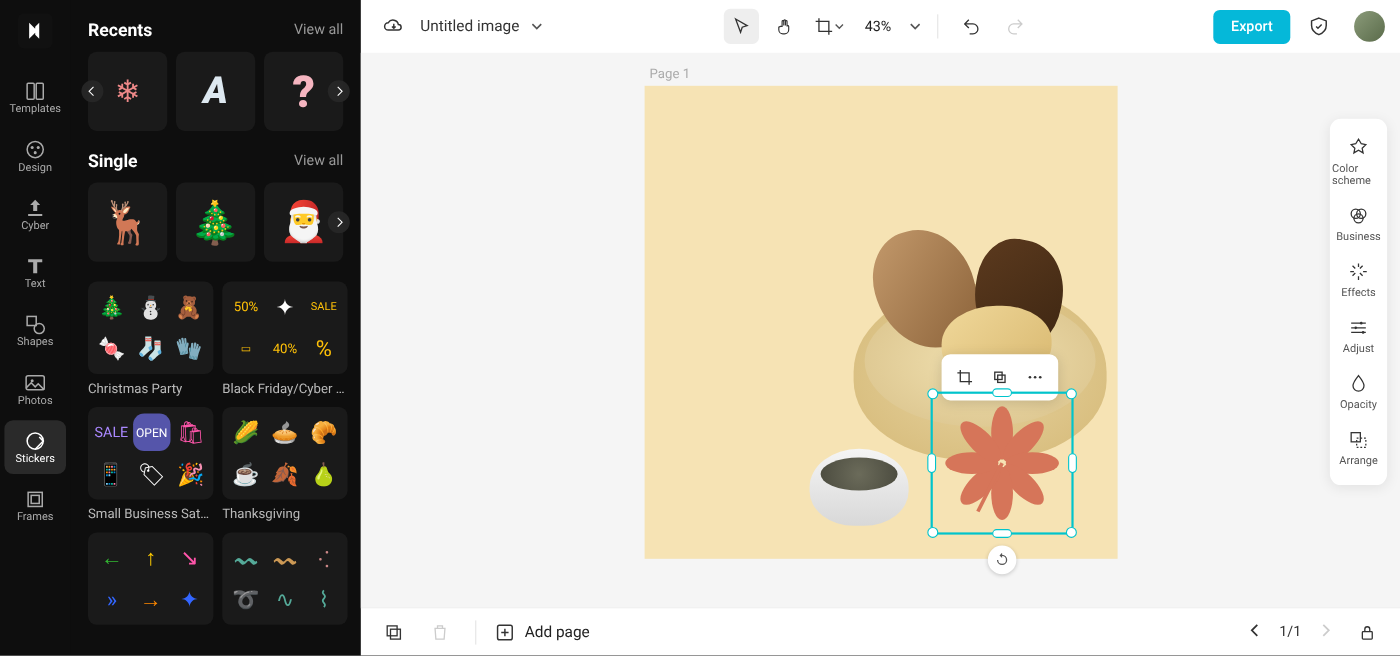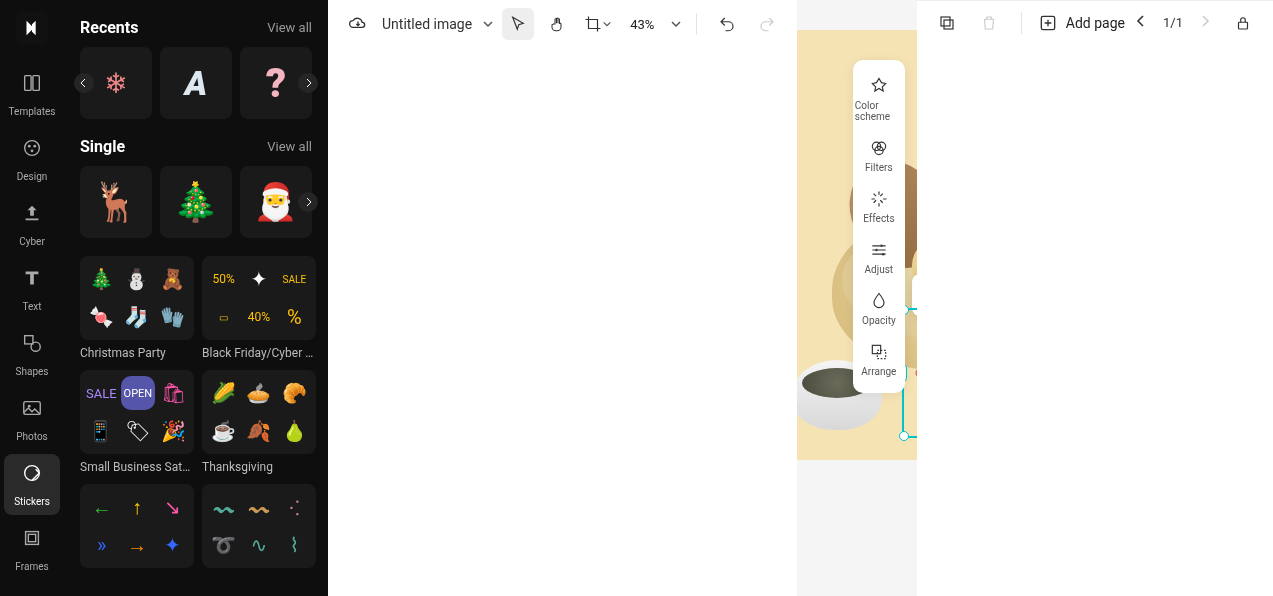--- a/index.html
+++ b/index.html
@@ -1,38 +1,38 @@
 <!DOCTYPE html>
 <html><head>
 <meta charset="utf-8">
 <style>
 *{margin:0;padding:0;box-sizing:border-box;font-family:-apple-system,BlinkMacSystemFont,"Segoe UI",Roboto,sans-serif}
 body{width:1273px;height:596px;background:#0e0e0e;display:flex;overflow:hidden;position:relative}
 .left-rail{width:64px;background:#0e0e0e;display:flex;flex-direction:column;align-items:center;padding-top:12px;gap:4px}
 .logo{width:32px;height:32px;background:#111;border-radius:6px;display:flex;align-items:center;justify-content:center;margin-bottom:16px}
-.rail-item{display:flex;flex-direction:column;align-items:center;gap:12px;padding:8px 4px;cursor:pointer;border-radius:8px;width:56px}
+.rail-item{display:flex;flex-direction:column;align-items:center;gap:0;padding:8px 4px;cursor:pointer;border-radius:8px;width:56px}
 .rail-item.active{background:#2a2a2a}
 .rail-item svg{width:22px;height:22px}
 .rail-label{font-size:10px;color:#aaa}
 .rail-item.active .rail-label{color:#fff}
 .panel{width:264px;background:#0e0e0e;padding:12px 16px;overflow-y:auto;color:#fff}
 .section-head{display:flex;justify-content:space-between;align-items:center;margin:6px 0 10px}
 .section-title{font-size:16px;font-weight:700}
 .view-all{font-size:13px;color:#999;cursor:pointer}
 .carousel{position:relative;margin-bottom:18px}
 .row-tiles{display:flex;gap:8px}
 .tile{width:72px;height:72px;background:#1a1a1a;border-radius:8px;display:flex;align-items:center;justify-content:center;flex-shrink:0}
 .car-prev,.car-next{position:absolute;top:50%;transform:translateY(-50%);width:20px;height:20px;background:rgba(40,40,40,.9);border-radius:50%;display:flex;align-items:center;justify-content:center;cursor:pointer}
 .car-prev{left:-6px}.car-next{right:-6px}
 .pack-grid{display:flex;gap:8px;margin-bottom:6px}
 .pack{width:114px}
 .pack-thumb{width:114px;height:84px;background:#1a1a1a;border-radius:8px;display:grid;grid-template-columns:repeat(3,1fr);grid-template-rows:repeat(2,1fr);gap:4px;padding:6px}
 .pack-thumb span{display:flex;align-items:center;justify-content:center;font-size:20px}
 .pack-label{font-size:12px;color:#bbb;margin-top:6px;white-space:nowrap;overflow:hidden;text-overflow:ellipsis}
-.main{flex:1;background:#fff;display:flex;flex-direction:row;position:relative}
+.main{flex:1;background:#fff;display:flex;flex-direction:column;position:relative}
 .topbar{height:48px;display:flex;align-items:center;padding:0 14px;gap:8px}
 .doc-title{font-size:14px;color:#333;margin-right:auto;display:flex;align-items:center;gap:10px}
 .tb-btn{width:32px;height:32px;display:flex;align-items:center;justify-content:center;border-radius:6px;cursor:pointer}
 .tb-btn.active{background:#eee}
 .zoom{font-size:13px;color:#222;margin:0 8px}
 .vr{width:1px;height:22px;background:#e4e4e4;margin:0 6px}
 .export-btn{background:#05b8d9;color:#fff;font-size:13px;font-weight:500;padding:8px 16px;border-radius:6px;cursor:pointer}
 .avatar{width:28px;height:28px;border-radius:50%;background:linear-gradient(135deg,#8b9b7a,#5a6b4a);margin-left:6px}
 .canvas-wrap{flex:1;background:#f5f5f5;position:relative;overflow:hidden}
 .page-label{position:absolute;top:12px;left:50%;transform:translateX(-210px);font-size:12px;color:#aaa}
@@ -297,20 +297,30 @@
     <div class="tb-btn">
         <svg width="18" height="18" viewBox="0 0 24 24">
           <path d="M9 14l-5-5 5-5M4 9h10a6 6 0 010 12h-4" fill="none" stroke="#333" stroke-width="1.6"></path>
         </svg>
       </div>
     <div class="tb-btn">
         <svg width="18" height="18" viewBox="0 0 24 24">
           <path d="M15 14l5-5-5-5M20 9H10a6 6 0 000 12h4" fill="none" stroke="#ccc" stroke-width="1.6"></path>
         </svg>
       </div>
+    <div style="margin-left:auto;display:flex;align-items:center;gap:10px">
+      <div class="export-btn">Export</div>
+      <div class="tb-btn">
+          <svg width="20" height="20" viewBox="0 0 24 24">
+            <path d="M12 3l8 3v5c0 5-3 8-8 10-5-2-8-5-8-10V6l8-3z" fill="none" stroke="#333" stroke-width="1.6"></path>
+            <path d="M9 12l2 2 4-4" fill="none" stroke="#333" stroke-width="1.6"></path>
+          </svg>
+        </div>
+      <div class="avatar"></div>
+    </div>
   </div>
 
   <div class="canvas-wrap">
     <span class="page-label">Page 1</span>
     <div class="page">
       <div class="bread-img">
         <div class="basket"></div>
         <div class="bread1"></div>
           <div class="bread2"></div>
           <div class="bread3"></div>
@@ -374,21 +384,21 @@
             <path d="M12 3l3 5 5 1-4 4 1 5-5-3-5 3 1-5-4-4 5-1 3-5z" fill="none" stroke="#333" stroke-width="1.4"></path>
           </svg>
           <span class="dock-label">Color scheme</span>
         </div>
       <div class="dock-item">
           <svg width="20" height="20" viewBox="0 0 24 24">
             <circle cx="9" cy="10" r="5" fill="none" stroke="#333" stroke-width="1.4"></circle>
             <circle cx="15" cy="10" r="5" fill="none" stroke="#333" stroke-width="1.4"></circle>
             <circle cx="12" cy="15" r="5" fill="none" stroke="#333" stroke-width="1.4"></circle>
           </svg>
-          <span class="dock-label">Filters</span>
+          <span class="dock-label">Business</span>
         </div>
       <div class="dock-item">
           <svg width="20" height="20" viewBox="0 0 24 24">
             <path d="M12 3v4m0 10v4m9-9h-4M7 12H3m13.5-6.5l-3 3m-5 5l-3 3m11 0l-3-3m-5-5l-3-3" stroke="#333" stroke-width="1.4"></path>
           </svg>
           <span class="dock-label">Effects</span>
         </div>
       <div class="dock-item">
           <svg width="20" height="20" viewBox="0 0 24 24">
             <path d="M4 7h10m2 0h4M4 12h4m2 0h10M4 17h12m2 0h2" stroke="#333" stroke-width="1.4"></path>

